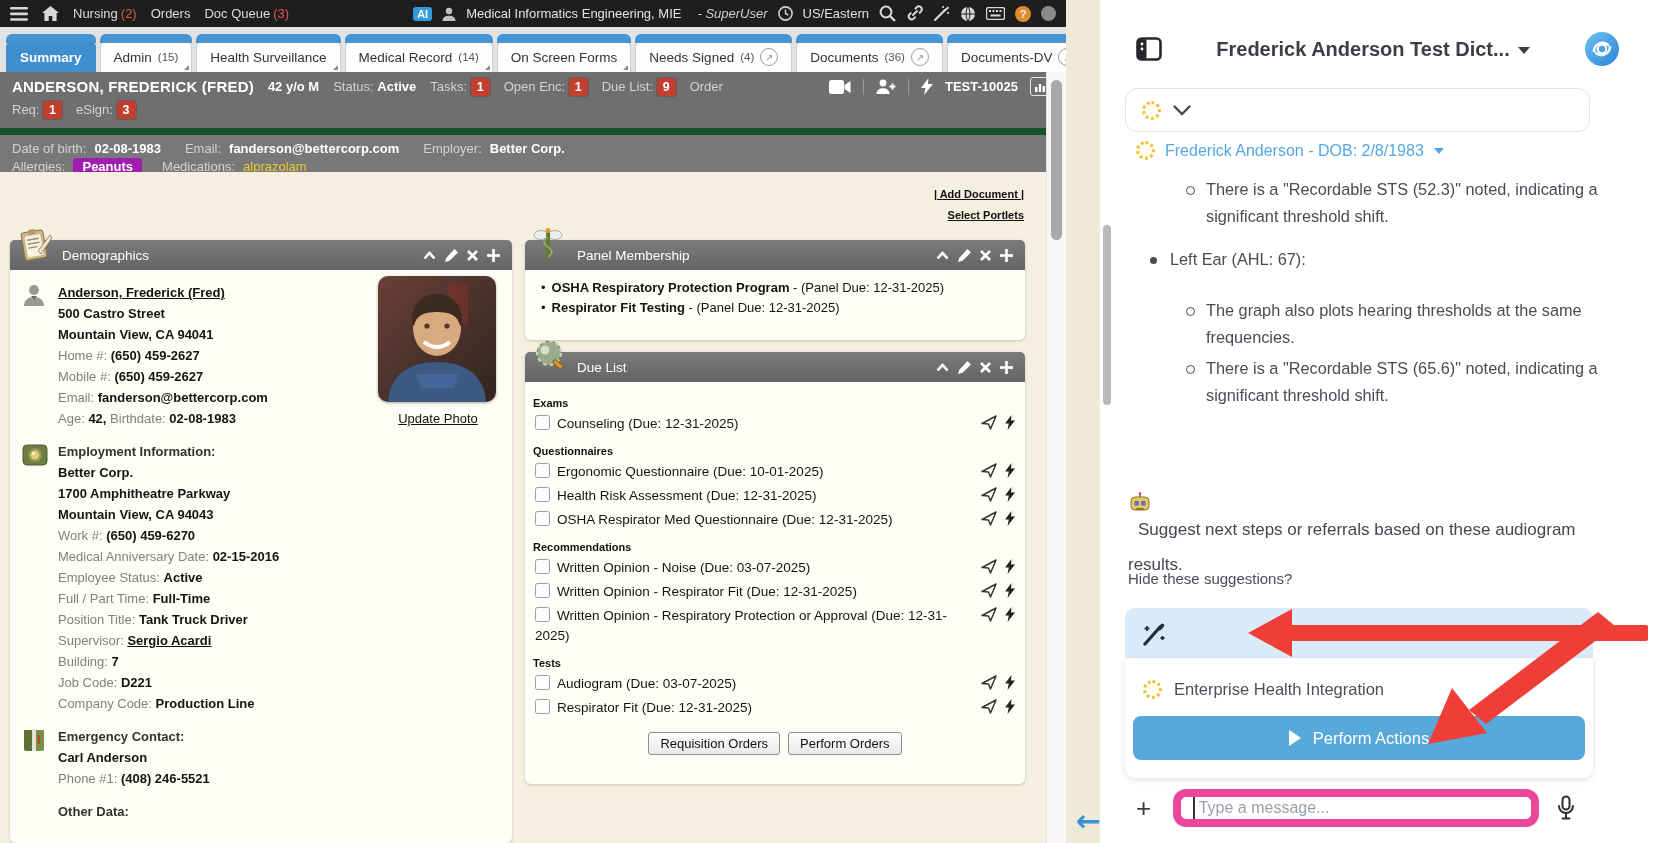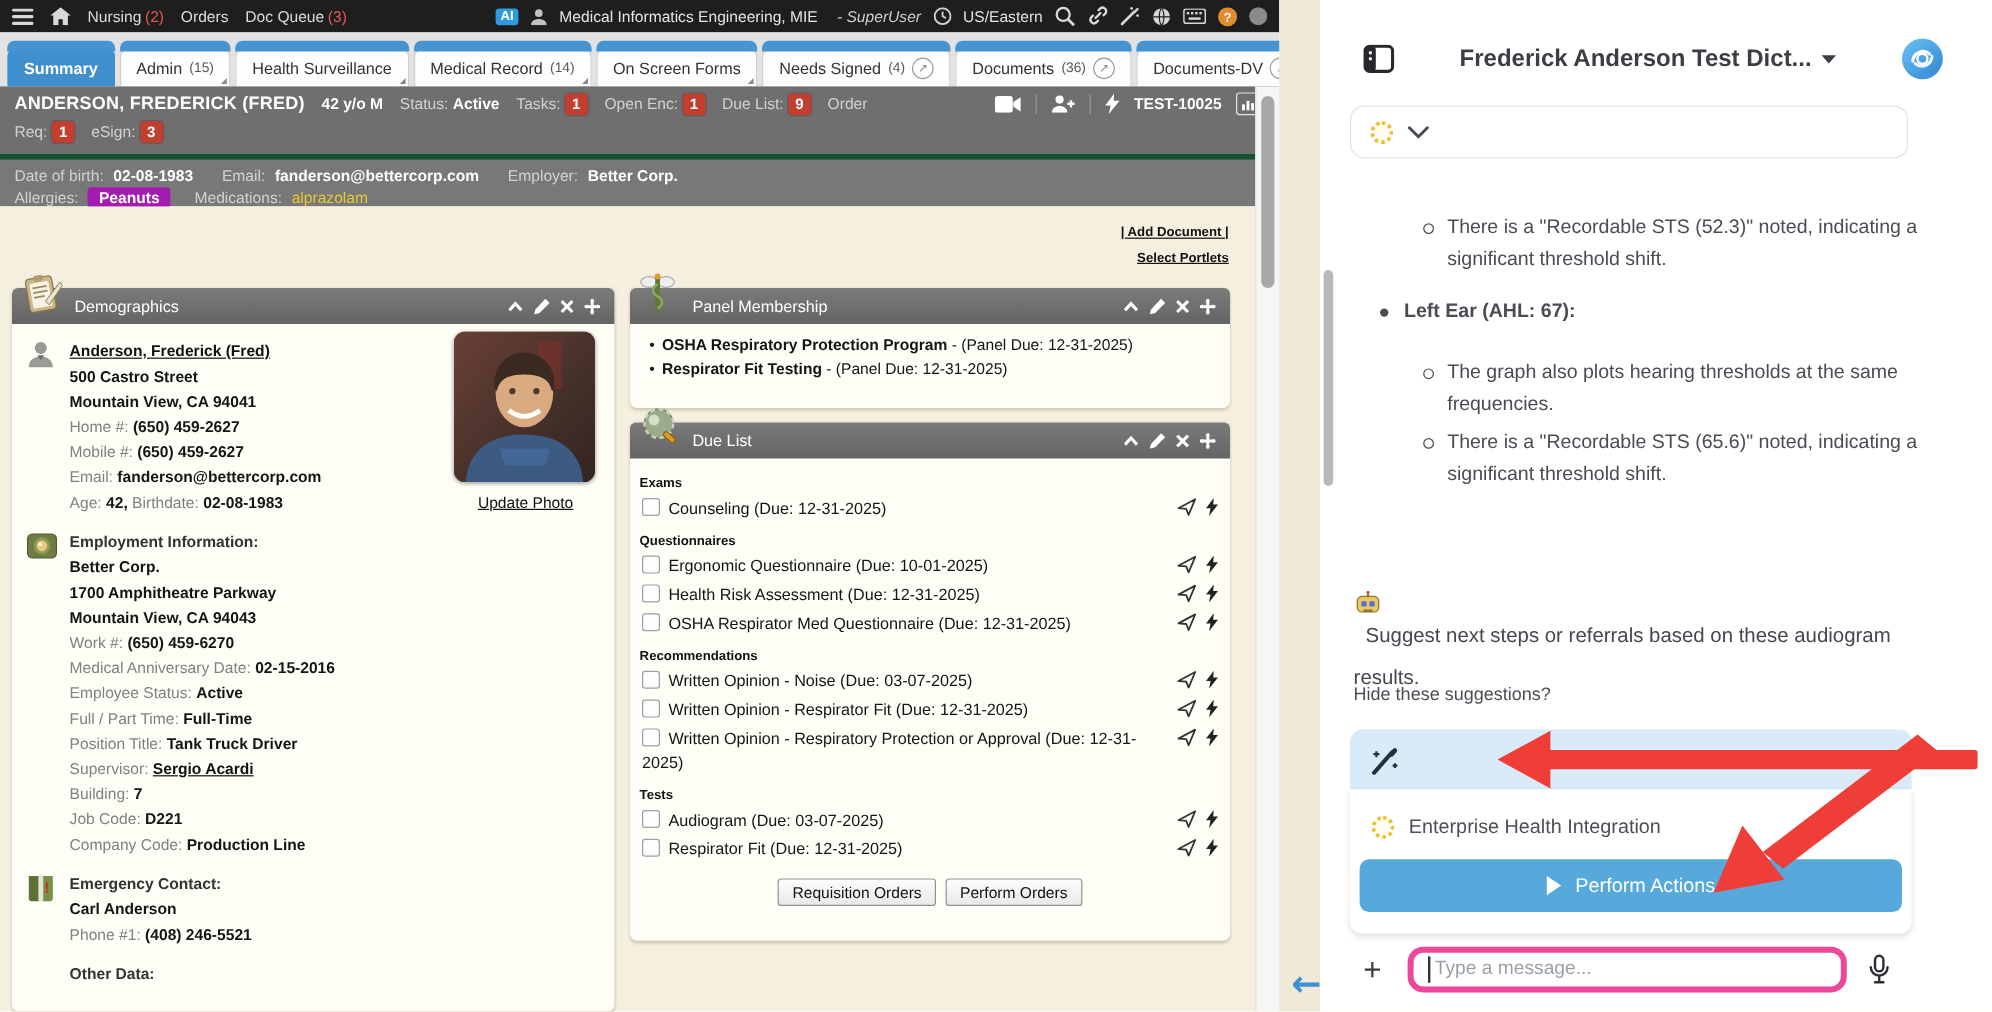--- a/index.html
+++ b/index.html
@@ -49,21 +49,21 @@
   .pagesex{font-weight:bold;}
   .glbl{color:#d2d2d2;}
   .gval{font-weight:bold;color:#fff;}
   .badge{display:inline-block;background:#c23e2f;color:#fff;font-weight:bold;padding:0 6px;
          border-radius:3px;font-size:12.5px;line-height:18px;box-shadow:0 0 0 1px rgba(0,0,0,.15);}
   .ph-icons{margin-left:auto;display:flex;align-items:center;gap:12px;}
   .vsep{width:1px;height:16px;background:#9a9a9a;}
   .chartbox{border:1.5px solid #e6e6e6;border-radius:3px;padding:2px 3px;display:flex;}
 
   .psub{position:absolute;left:0;top:128px;width:1066px;height:44px;background:#787878;color:#fff;
-        box-sizing:border-box;padding:4px 12px;font-size:13px;border-top:5px solid #14532d;}
+        box-sizing:border-box;padding:4px 12px;font-size:13px;border-top:7px solid #14532d;}
   .psub .line{display:flex;align-items:center;gap:8px;margin-top:2px;}
   .med{color:#e9c832;}
   .abadge{display:inline-block;background:#a21caf;color:#fff;font-weight:bold;padding:1px 9px;border-radius:3px;}
 
   
   .main{position:absolute;left:0;top:172px;width:1046px;height:671px;background:#f4efdf;}
   .toplinks{position:absolute;right:22px;top:12px;text-align:right;font-size:11px;font-weight:bold;color:#111;line-height:21px;}
   .toplinks a{color:#111;text-decoration:underline;cursor:pointer;}
 
   .portlet{position:absolute;background:#fffef6;border-radius:6px;box-shadow:0 1px 3px rgba(70,60,30,.25);}
@@ -125,38 +125,38 @@
         display:flex;align-items:center;gap:12px;padding:0 16px;box-sizing:border-box;cursor:pointer;background:#fff;}
   .enc-card .t{font-size:16.5px;color:#4a4a52;flex:1;}
   .dob-row{position:absolute;left:36px;top:141px;display:flex;align-items:center;gap:10px;cursor:pointer;}
   .dob-row .t{font-size:16px;color:#55a7e4;}
   .caret-b{width:0;height:0;border-left:5px solid transparent;border-right:5px solid transparent;
            border-top:6px solid #55a7e4;}
   .bullets{position:absolute;left:50px;top:176px;width:462px;font-size:16.3px;line-height:27px;color:#4b4b54;}
   .bl{position:relative;margin:0 0 4px 0;}
   .bl.l2{padding-left:56px;}
   .bl.l2::before{content:"";position:absolute;left:36px;top:10px;width:7px;height:7px;border:1.8px solid #4b4b54;border-radius:50%;}
-  .bl.l1{padding-left:20px;font-weight:bold;margin:16px 0 24px 0;}
+  .bl.l1{padding-left:20px;font-weight:normal;margin:16px 0 24px 0;}
   .bl.l1::before{content:"";position:absolute;left:0;top:11px;width:7px;height:7px;background:#4b4b54;border-radius:50%;}
   .sugg{position:absolute;left:28px;top:492px;width:486px;font-size:17px;line-height:31px;color:#46464f;}
   .sugg .robot{vertical-align:-4px;margin-right:10px;}
   .hide-q{position:absolute;left:28px;top:570px;font-size:15px;color:#4c4c55;}
   .sg-banner{position:absolute;left:25px;top:608px;width:468px;height:50px;background:#d9ebf8;border-radius:10px 10px 0 0;
          display:flex;align-items:center;padding:0 16px;box-sizing:border-box;}
   .sg-card{position:absolute;left:25px;top:658px;width:468px;height:120px;background:#fff;border-radius:0 0 10px 10px;
          box-shadow:0 2px 6px rgba(0,0,0,.12);}
   .ehi-row{position:absolute;left:18px;top:22px;display:flex;align-items:center;gap:12px;}
   .ehi-row .t{font-size:16.5px;color:#4e4e57;}
   .perform{position:absolute;left:8px;right:8px;top:58px;height:44px;background:#57a9dc;border:none;border-radius:8px;
          color:#fff;font-size:16.5px;display:flex;align-items:center;justify-content:center;gap:12px;cursor:pointer;
          font-family:inherit;}
   .tri{width:0;height:0;border-top:8px solid transparent;border-bottom:8px solid transparent;border-left:12px solid #fff;}
   .composer{position:absolute;left:0;top:782px;width:560px;height:52px;display:flex;align-items:center;}
   .plus{margin-left:36px;font-size:26px;color:#3a3a40;cursor:pointer;line-height:26px;}
-  .msgbox{margin-left:22px;width:366px;height:38px;border:5px solid #ec4899;border-radius:13px;box-sizing:border-box;
+  .msgbox{margin-left:22px;width:366px;height:38px;border:8px solid #ec4899;border-radius:13px;box-sizing:border-box;
           display:flex;align-items:center;padding:0 12px;}
   .msgbox .caretbar{width:1.5px;height:22px;background:#333;margin-right:2px;}
   .msgbox input{border:none;outline:none;flex:1;font-size:16px;color:#333;font-family:inherit;background:transparent;}
   .msgbox input::placeholder{color:#9aa0a8;}
   .mic{margin-left:18px;cursor:pointer;}
 
   
   #arrows{position:absolute;left:0;top:0;width:1660px;height:843px;pointer-events:none;z-index:60;}
 </style>
 </head>
@@ -760,20 +760,25 @@
     </span>
   </div>
 
   <div class="enc-card">
     <span class="sun"></span>
     <svg width="18" height="11" viewBox="0 0 18 11">
         <path d="M1.5 1.5L9 9l7.5-7.5" stroke="#4a4a52" stroke-width="2.4" fill="none" stroke-linecap="round"></path>
       </svg>
   </div>
 
+  <div class="dob-row">
+    <span class="sun"></span>
+    <span class="t">Frederick Anderson - DOB: 2/8/1983</span>
+    <span class="caret-b"></span>
+  </div>
 
   <div class="bullets">
     <div class="bl l2">There is a "Recordable STS (52.3)" noted, indicating a significant threshold shift.</div>
     <div class="bl l1">Left Ear (AHL: 67):</div>
     <div class="bl l2">The graph also plots hearing thresholds at the same frequencies.</div>
     <div class="bl l2">There is a "Recordable STS (65.6)" noted, indicating a significant threshold shift.</div>
   </div>
 
   <div class="sugg">
     <span class="robot"><svg width="24" height="22" viewBox="0 0 24 22">

